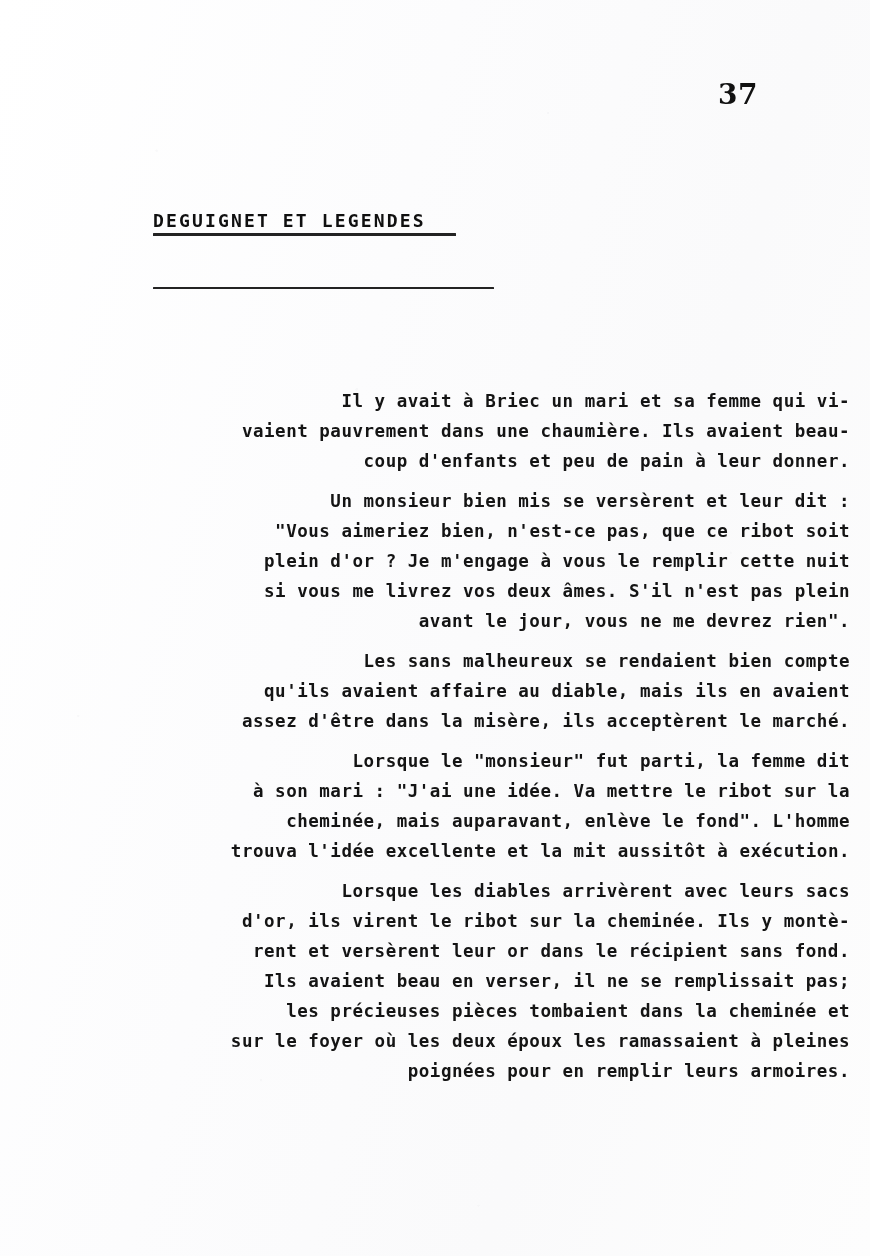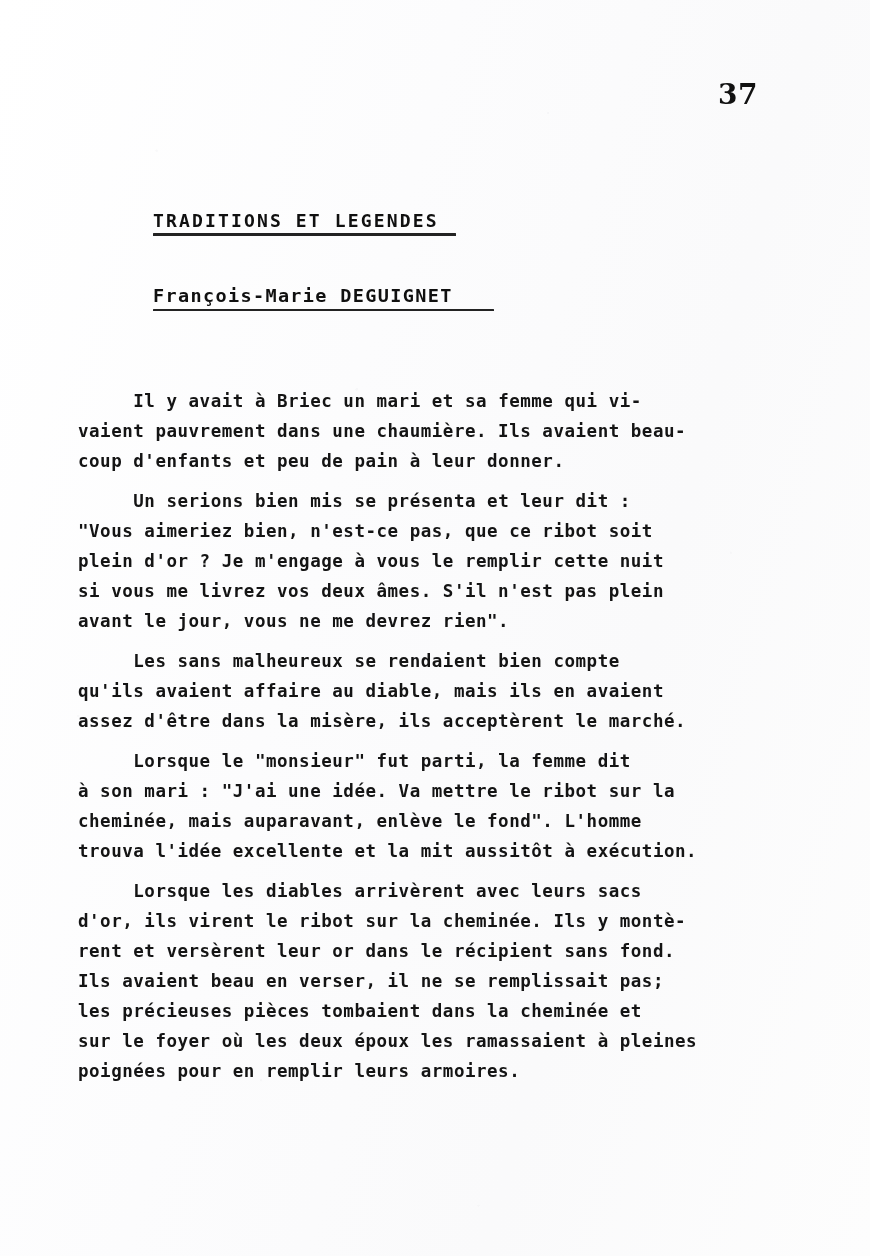--- a/index.html
+++ b/index.html
@@ -84,20 +84,21 @@
   }
   .h-title  .heading-rule { width: 303px; }
   .h-author .heading-rule { width: 341px; }
 
   
   .body-copy {
     position: absolute;
     left: 78px;
     top: 386px;
     width: 772px;
+    text-align: right;
   }
   .para {
     font-size: 17.5px;
     line-height: 30px;
     letter-spacing: .52px;
     white-space: pre-wrap;
     margin: 0 0 10px 0;
     color: #141414;
     font-weight: 600;
   }
@@ -106,34 +107,33 @@
 </head>
 <body>
 
 <div class="paper-texture"></div>
 
 <div class="page">
 
   <div class="folio">37</div>
 
   <div class="heading-block h-title">
-    <div class="heading-text">TRADITIONS ET LEGENDES</div>
+    <div class="heading-text">DEGUIGNET ET LEGENDES</div>
     <div class="heading-rule"></div>
   </div>
 
   <div class="heading-block h-author">
-    <div class="heading-text">François-Marie DEGUIGNET</div>
     <div class="heading-rule"></div>
   </div>
 
   <div class="body-copy">
     <p class="para">     Il y avait à Briec un mari et sa femme qui vi-
 vaient pauvrement dans une chaumière. Ils avaient beau-
 coup d'enfants et peu de pain à leur donner.</p>
-    <p class="para">     Un serions bien mis se présenta et leur dit :
+    <p class="para">     Un monsieur bien mis se versèrent et leur dit :
 "Vous aimeriez bien, n'est-ce pas, que ce ribot soit
 plein d'or ? Je m'engage à vous le remplir cette nuit
 si vous me livrez vos deux âmes. S'il n'est pas plein
 avant le jour, vous ne me devrez rien".</p>
     <p class="para">     Les sans malheureux se rendaient bien compte
 qu'ils avaient affaire au diable, mais ils en avaient
 assez d'être dans la misère, ils acceptèrent le marché.</p>
     <p class="para">     Lorsque le "monsieur" fut parti, la femme dit
 à son mari : "J'ai une idée. Va mettre le ribot sur la
 cheminée, mais auparavant, enlève le fond". L'homme

